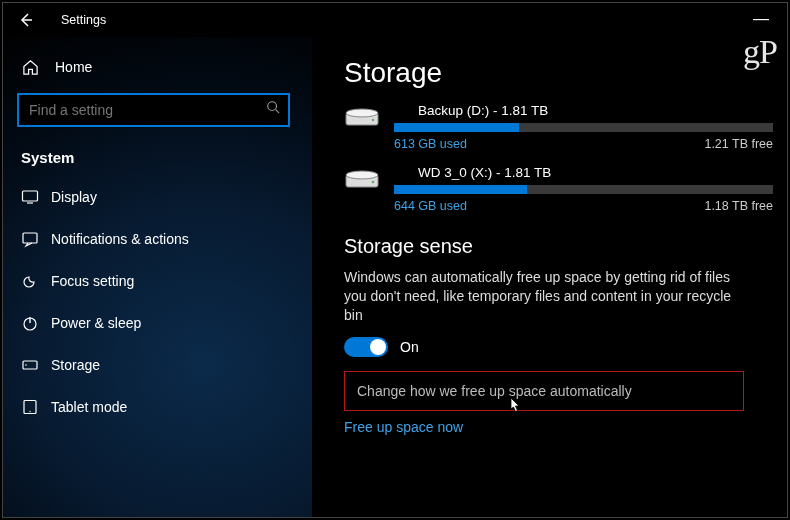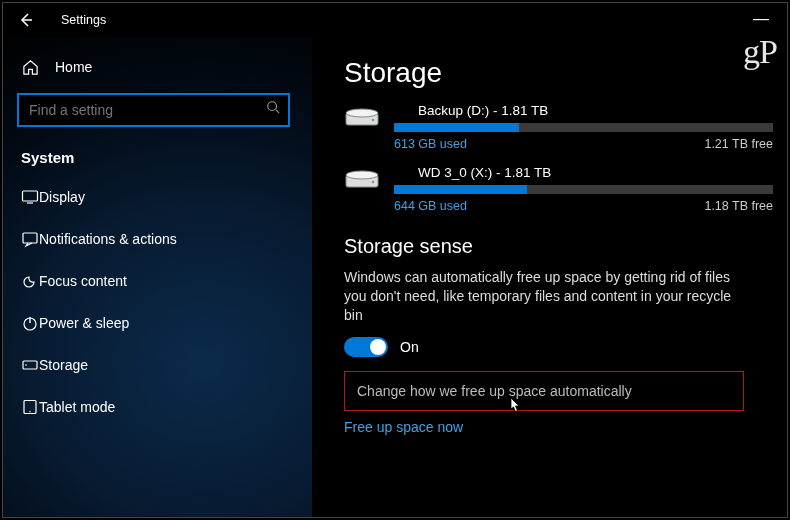--- a/index.html
+++ b/index.html
@@ -91,21 +91,21 @@
     font-size: 15px;
     padding: 12px 18px 10px 18px;
   }
   .nav {
     display: flex; flex-direction: column;
   }
   .nav-item {
     display: flex; align-items: center;
     height: 42px;
     padding-left: 18px;
-    gap: 0;
+    gap: 12px;
     font-size: 14px;
     color: #fff;
     cursor: default;
   }
   .nav-item .ico { width: 18px; height:18px; display:flex; align-items:center; justify-content:center; }
   .main {
     flex: 1;
     padding: 20px 14px 10px 32px;
     background: #000;
     position: relative;
@@ -255,21 +255,21 @@
               </svg>
             </span>
           <span>Notifications &amp; actions</span>
         </div>
         <div class="nav-item">
           <span class="ico">
               <svg width="18" height="18" viewBox="0 0 18 18">
                 <path d="M13 10 A5 5 0 1 1 8 5 A4 4 0 0 0 13 10 Z" fill="none" stroke="#fff" stroke-width="1.2"></path>
               </svg>
             </span>
-          <span>Focus content</span>
+          <span>Focus setting</span>
         </div>
         <div class="nav-item">
           <span class="ico">
               <svg width="18" height="18" viewBox="0 0 18 18">
                 <circle cx="9" cy="10" r="6" stroke="#fff" fill="none" stroke-width="1.2"></circle>
                 <path d="M9 3 V9" stroke="#fff" stroke-width="1.4"></path>
               </svg>
             </span>
           <span>Power &amp; sleep</span>
         </div>

